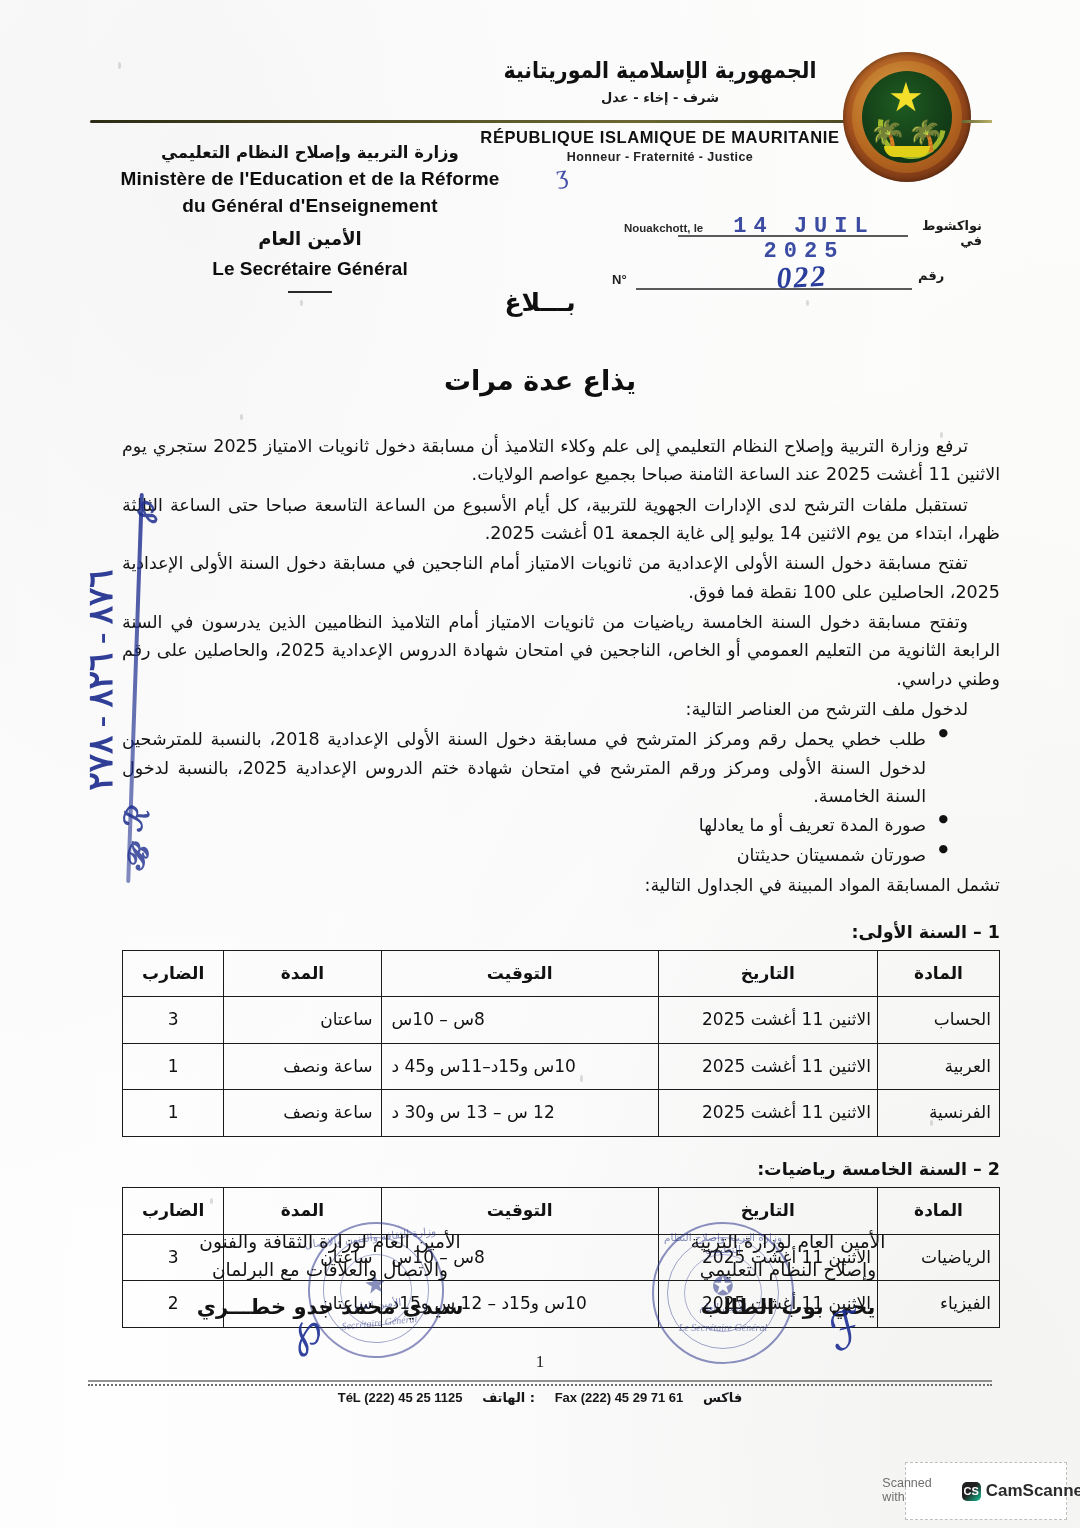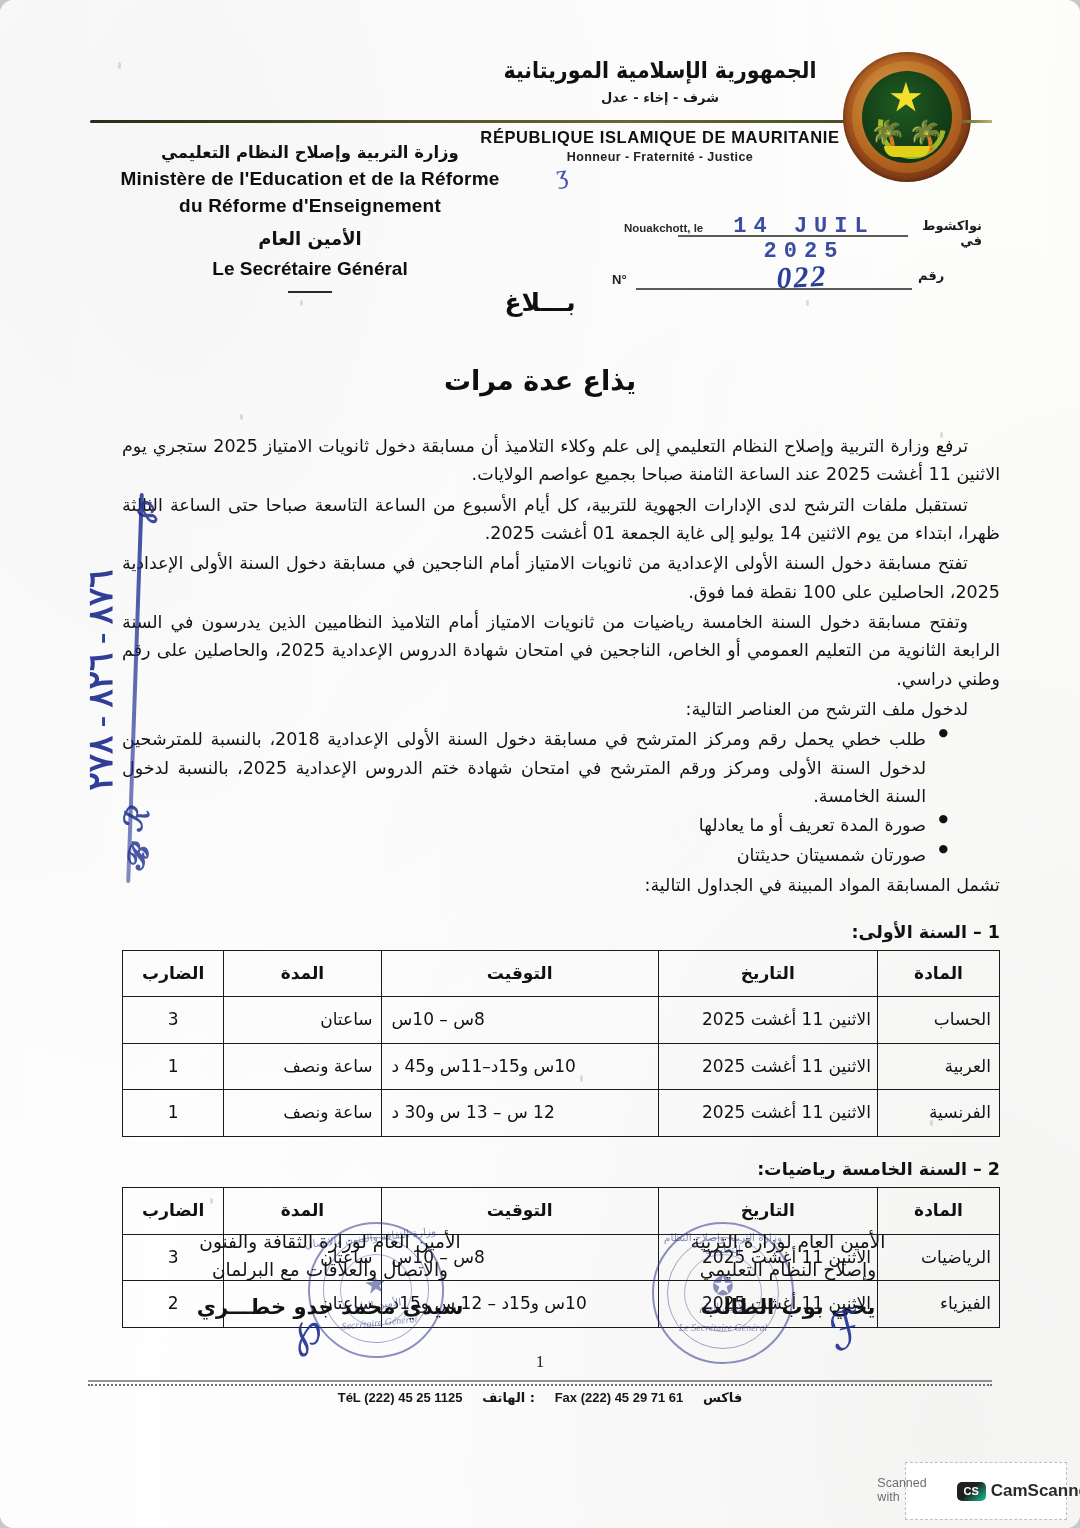--- a/index.html
+++ b/index.html
@@ -6,21 +6,20 @@
   html,body{margin:0;padding:0;background:#c8c8c8;}
   body{font-family:"Liberation Serif","DejaVu Serif",serif;}
 
   .page{
     position:relative;
     width:1080px;height:1528px;
     background:#ffffff;
     overflow:hidden;
     margin:0 auto;
     color:#17171a;
-    border-radius:14px;
   }
   
   .paper-tint{
     position:absolute;inset:0;
     background:
       radial-gradient(ellipse at 18% 12%, rgba(0,0,0,0.030), rgba(0,0,0,0) 58%),
       radial-gradient(ellipse at 88% 94%, rgba(0,0,0,0.035), rgba(0,0,0,0) 62%),
       linear-gradient(92deg, #fdfdfd 0%, #ffffff 35%, #fcfcfb 100%);
     pointer-events:none;
   }
@@ -341,21 +340,21 @@
     background:#ffffff;border:1px dashed #bfbfbf;
     display:flex;flex-direction:row;align-items:center;justify-content:center;
     direction:ltr;
   }
   .cs-badge .cs-top{
     font-family:"Liberation Sans",sans-serif;font-size:12.5px;color:#6f6f6f;
     margin-bottom:2px;
   }
   .cs-badge .cs-row{display:flex;align-items:center;gap:5px;}
   .cs-badge .cs-logo{
-    width:29px;height:19px;border-radius:5px;
+    width:19px;height:19px;border-radius:5px;
     background:linear-gradient(135deg,#1f1f1f 0%,#1f1f1f 45%,#16c79a 100%);
     color:#fff;font-family:"Liberation Sans",sans-serif;font-weight:bold;font-size:11px;
     display:flex;align-items:center;justify-content:center;margin-left:30px;
   }
   .cs-badge .cs-name{
     font-family:"Liberation Sans",sans-serif;font-weight:bold;font-size:17px;color:#2b2b2b;
   }
 
   
   .speck{position:absolute;background:#9a9a9a;opacity:.35;border-radius:50%;}
@@ -385,21 +384,21 @@
         <div class="star"></div>
         <div class="palmL">🌴</div>
         <div class="palmR">🌴</div>
         <div class="base"></div>
       </div>
     </div>
     <div class="emblem-stem"></div>
 
     <div class="min-ar">وزارة التربية وإصلاح النظام التعليمي</div>
     <div class="min-fr1">Ministère de l'Education et de la Réforme</div>
-    <div class="min-fr2">du Réforme d'Enseignement</div>
+    <div class="min-fr2">du Général d'Enseignement</div>
     <div class="sg-ar">الأمين العام</div>
     <div class="sg-fr">Le Secrétaire Général</div>
     <div class="sg-underline"></div>
 
     <div class="dateline">
       <span class="lbl-fr">Nouakchott, le</span>
       <span class="rule"></span>
       <span class="stamp-date">14 JUIL 2025</span>
       <span class="lbl-ar">نواكشوط في</span>
     </div>

